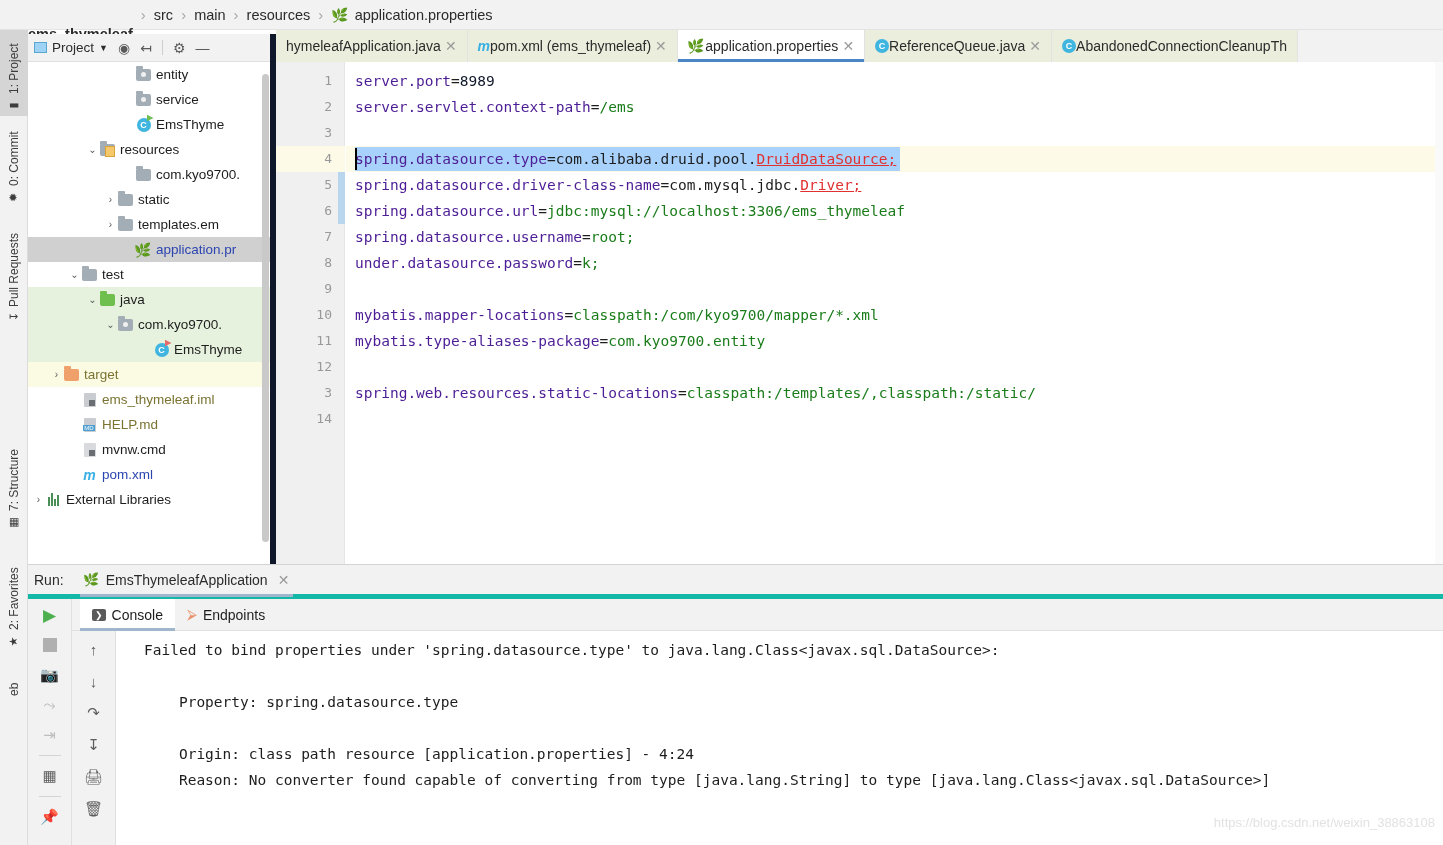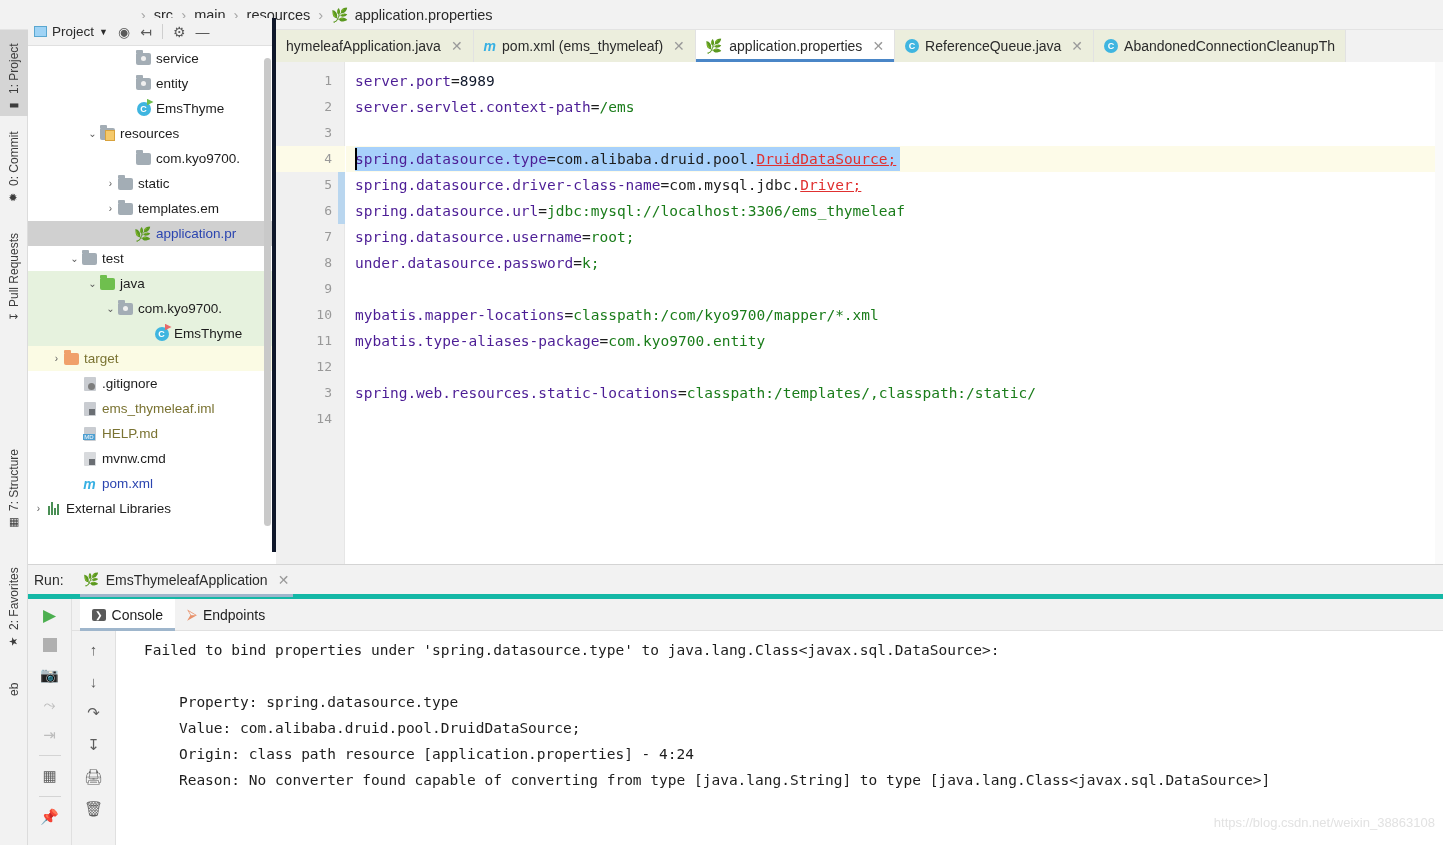--- a/index.html
+++ b/index.html
@@ -38,22 +38,22 @@
     display: flex; align-items: center; justify-content: flex-start;
     gap: 5px;
     font-size: 12px; color: #3c3c3c; white-space: nowrap;
     padding: 4px 0;
   }
   .vbtn.active { background: #d5d5d5; }
   .vbtn .vicon { transform: rotate(90deg); display:inline-block; font-size: 11px; line-height:1; }
 
   
   .proj-panel {
-    position: absolute; left: 28px; top: 18px; width: 248px; height: 534px;
-    background: #ffffff; border-right: 4px solid #0f172a;
+    position: absolute; left: 28px; top: 34px; width: 248px; height: 534px;
+    background: #ffffff; border-right: 6px solid #0f172a;
   }
   .proj-toolbar {
     height: 28px; background: #f2f2f2; border-bottom: 1px solid #e0e0e0;
     display: flex; align-items: center; gap: 10px; padding: 0 6px;
     font-size: 13.5px; color: #2b2b2b;
   }
   .proj-toolbar .tb-lbl { display: flex; align-items: center; gap: 5px; }
   .sq-blue { width: 13px; height: 11px; background: #9fd3f5; border: 1px solid #5aa7d0; display:inline-block;}
   .tb-ico { color: #5a5a5a; font-size: 14px; cursor: default; }
   .tb-div { width:1px; height:15px; background:#cfcfcf; }
@@ -103,21 +103,21 @@
     position: absolute; right: 1px; top: 40px; width: 7px; height: 468px;
     background: #c9c9c9; border-radius: 4px;
   }
 
   
   .tabbar {
     position: absolute; left: 276px; top: 30px; width: 1167px; height: 32px;
     background: #f2f2f2; display: flex; align-items: stretch; overflow: hidden;
   }
   .tab {
-    display: flex; align-items: center; gap: 6px; padding: 0 10px;
+    display: flex; align-items: center; padding: 0 10px;
     font-size: 14px; color: #2b2b2b; white-space: nowrap;
     background: #eceedd; border-right: 1px solid #e2e2e2; position: relative;
   }
   .tab.active { background: #ffffff; }
   .tab.active::after {
     content:""; position:absolute; left:0; right:0; bottom:0; height:3px; background:#4a86c7;
   }
   .tab .xclose { color: #9a9a9a; font-size: 14px; margin-left: 4px; }
 
   
@@ -269,30 +269,30 @@
       <span class="tb-ico">—</span>
     </div>
     <div class="tree" id="tree">
         <div class="trow " style="padding-left: 94px;">
           <span class="arrow"></span>
           <span class="fico">
             <span class="folder">
               <span class="dot"></span>
             </span>
           </span>
-          <span class="tlabel c-dark">service</span>
+          <span class="tlabel c-dark">entity</span>
         </div>
         <div class="trow " style="padding-left: 94px;">
           <span class="arrow"></span>
           <span class="fico">
             <span class="folder">
               <span class="dot"></span>
             </span>
           </span>
-          <span class="tlabel c-dark">entity</span>
+          <span class="tlabel c-dark">service</span>
         </div>
         <div class="trow " style="padding-left: 94px;">
           <span class="arrow"></span>
           <span class="fico">
             <span class="ic-class">C<span class="badge-run"></span></span>
           </span>
           <span class="tlabel c-dark">EmsThyme</span>
         </div>
         <div class="trow " style="padding-left: 58px;">
           <span class="arrow">⌄</span>
@@ -358,27 +358,20 @@
             <span class="ic-class">C<span class="badge-run" style="background:#e86a6a"></span></span>
           </span>
           <span class="tlabel c-dark">EmsThyme</span>
         </div>
         <div class="trow bg-yellow" style="padding-left: 22px;">
           <span class="arrow">›</span>
           <span class="fico">
             <span class="folder orange"></span>
           </span>
           <span class="tlabel c-olive">target</span>
-        </div>
-        <div class="trow " style="padding-left: 40px;">
-          <span class="arrow"></span>
-          <span class="fico">
-            <span class="ic-file git"></span>
-          </span>
-          <span class="tlabel c-dark">.gitignore</span>
         </div>
         <div class="trow " style="padding-left: 40px; text-align: right;">
           <span class="arrow"></span>
           <span class="fico">
             <span class="ic-file"></span>
           </span>
           <span class="tlabel c-olive">ems_thymeleaf.iml</span>
         </div>
         <div class="trow " style="padding-left: 40px;">
           <span class="arrow"></span>
@@ -526,21 +519,20 @@
       <div class="rico">↓</div>
       <div class="rico">↷</div>
       <div class="rico">↧</div>
       <div class="rico">🖨</div>
       <div class="rico">🗑</div>
     </div>
 
     <div class="console" id="console">
         <div class="conline" style="top: 136px;">    Reason: No converter found capable of converting from type [java.lang.String] to type [java.lang.Class&lt;javax.sql.DataSource&gt;]</div>
         <div class="conline" style="top: 110px;">    Origin: class path resource [application.properties] - 4:24</div>
-        <div class="conline" style="top: 84px;">    Value: com.alibaba.druid.pool.DruidDataSource;</div>
         <div class="conline" style="top: 58px;">    Property: spring.datasource.type</div>
         <div class="conline" style="top: 32px;"></div>
         <div class="conline" style="top: 6px;">Failed to bind properties under 'spring.datasource.type' to java.lang.Class&lt;javax.sql.DataSource&gt;:</div>
       <div class="watermark">https://blog.csdn.net/weixin_38863108</div>
     </div>
   </div>
 
 </div>
 
 </body></html>

